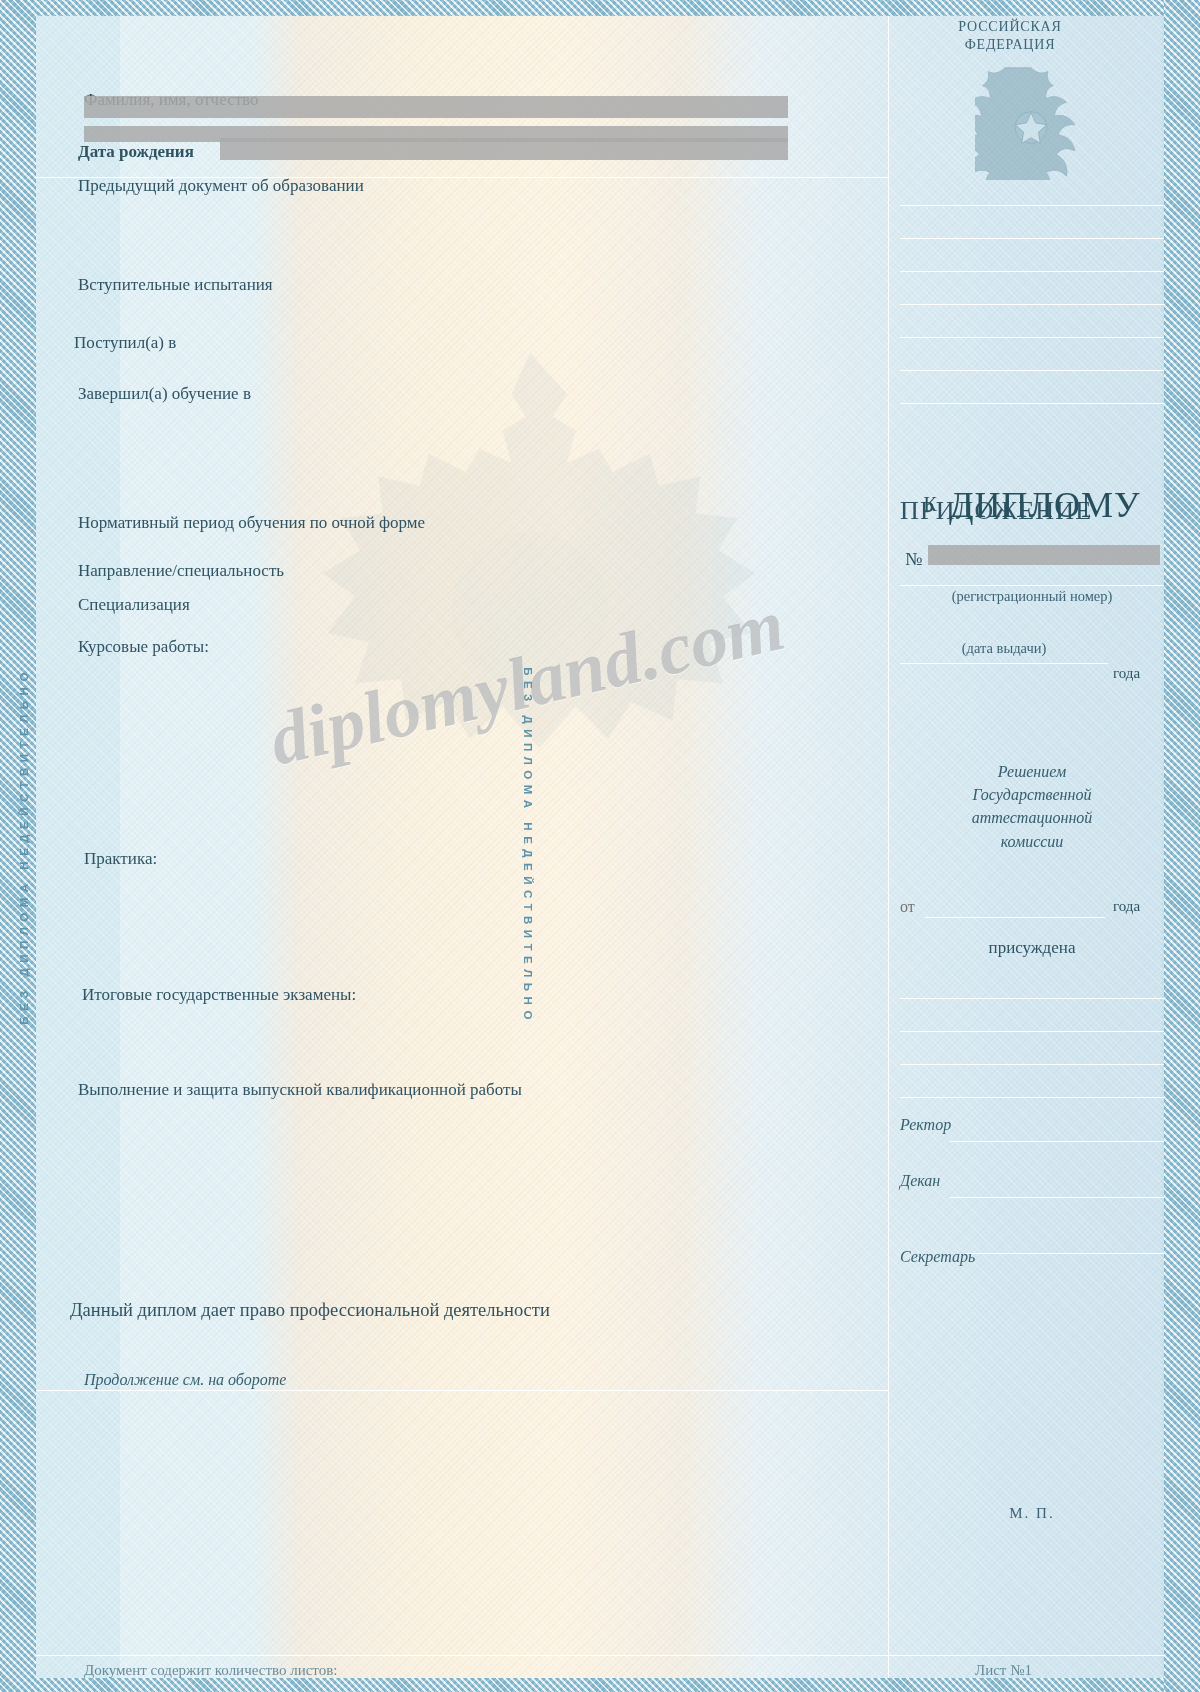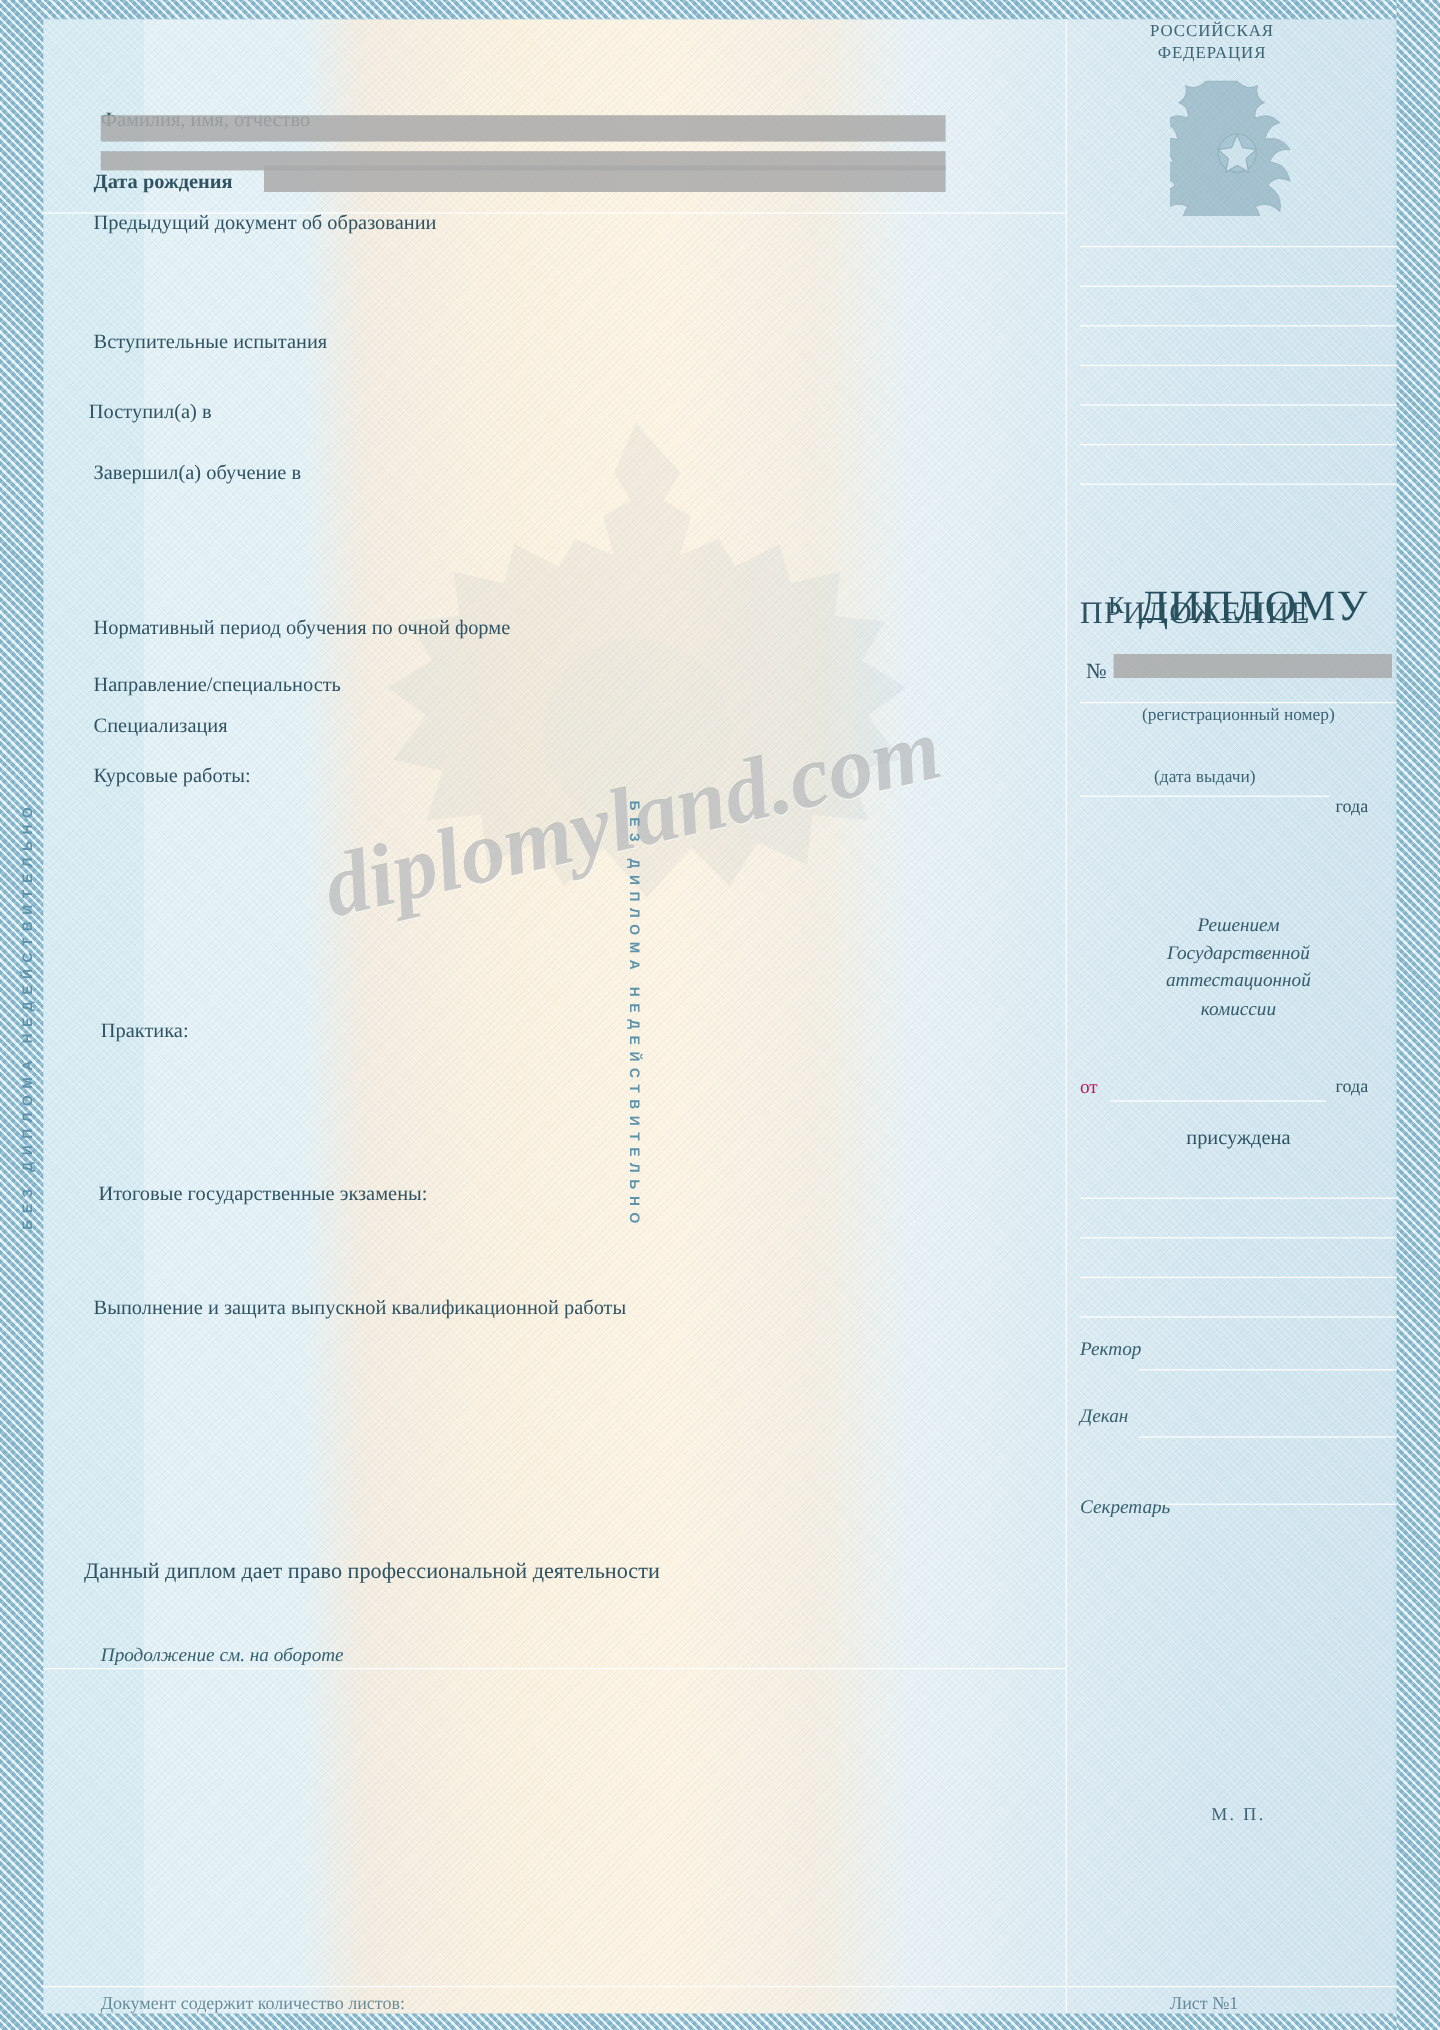--- a/index.html
+++ b/index.html
@@ -221,21 +221,21 @@
     font-style: italic;
     font-size: 16px;
     line-height: 1.45;
     color: #355c6d;
   }
   .ot-label {
     position: absolute;
     left: 900px;
     top: 898px;
     font-size: 16px;
-    color: #be185d;
+    color: #737373;
   }
   .goda-1 {
     position: absolute;
     left: 1113px;
     top: 898px;
     font-size: 15px;
     color: #2f5363;
   }
   .goda-2 {
     position: absolute;

